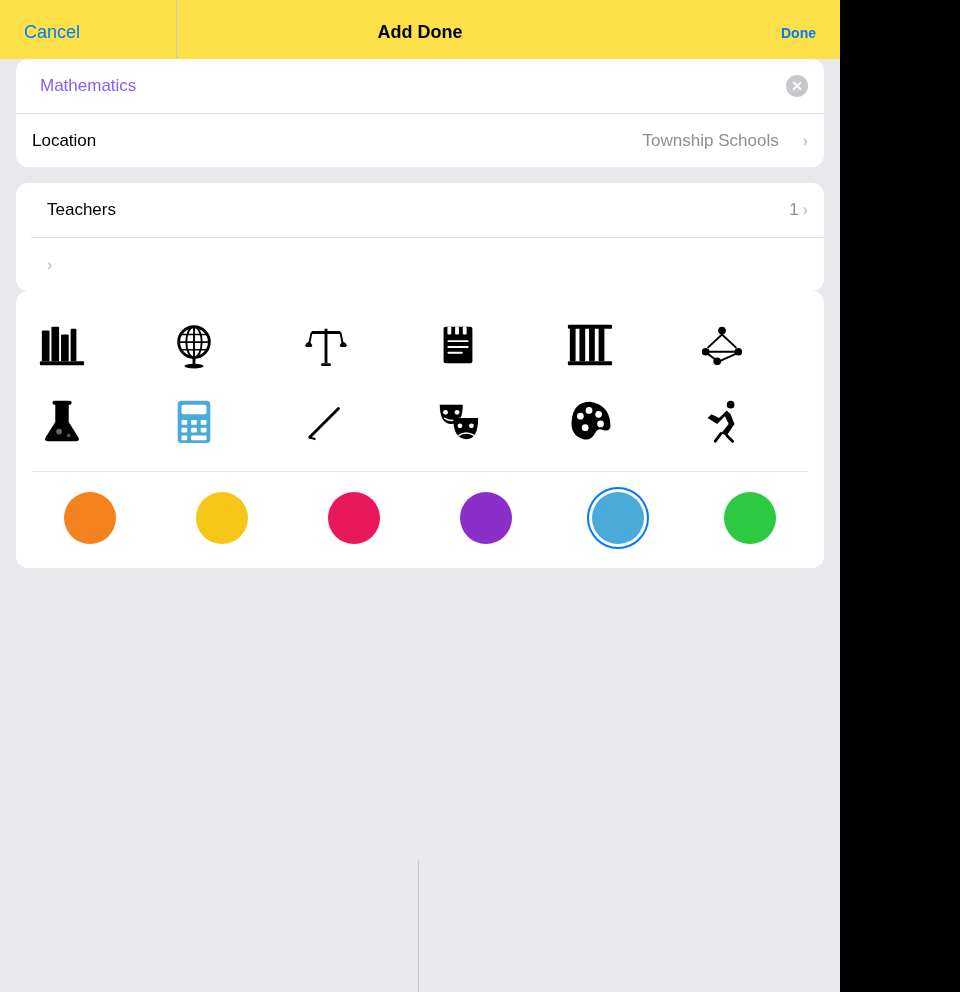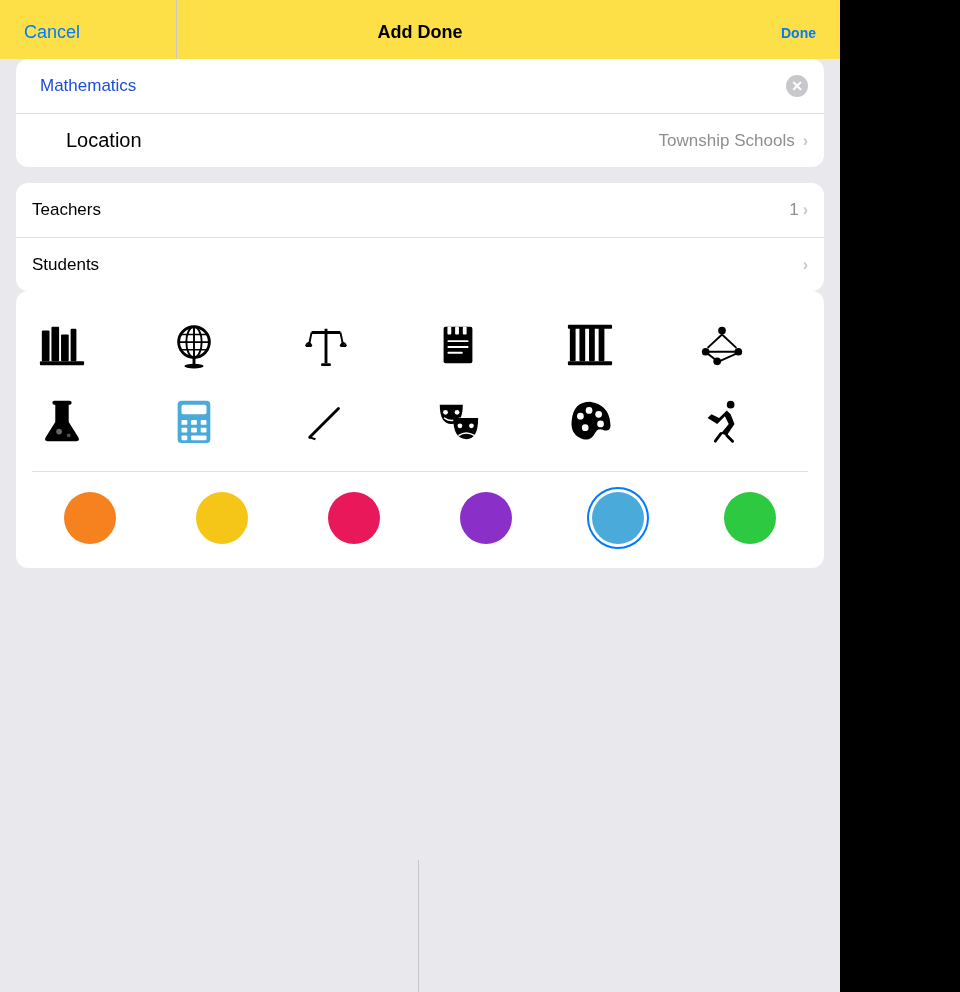--- a/index.html
+++ b/index.html
@@ -84,30 +84,29 @@
       padding: 14px 16px;
       position: relative;
       min-height: 54px;
     }
 
     .form-row + .form-row {
       border-top: 1px solid #e0e0e5;
     }
 
     .form-label {
-      font-size: 20px;
+      font-size: 17px;
       color: #000;
       min-width: 90px;
-      margin-left: 34px;
     }
 
     .form-input {
       flex: 1;
       font-size: 17px;
-      color: #1d4ed8;
+      color: #8b5cf6;
       border: none;
       outline: none;
       background: transparent;
       padding: 0 8px;
     }
 
     .clear-btn {
       width: 22px;
       height: 22px;
       border-radius: 50%;
@@ -131,30 +130,31 @@
 
     .chevron {
       color: #c7c7cc;
       font-size: 16px;
       font-weight: 600;
     }
 
     .location-right {
       display: flex;
       align-items: center;
-      gap: 4px;
+      gap: 20px;
       margin-left: auto;
     }
 
     
     .list-section {
       background: #fff;
       margin: 0 16px 0;
       border-radius: 12px;
       overflow: hidden;
+      padding-left: 15px;
     }
 
     .list-row {
       display: flex;
       align-items: center;
       padding: 14px 16px;
       min-height: 54px;
     }
 
     .list-row + .list-row {
@@ -264,21 +264,20 @@
     </div>
   </div>
 
   <div class="list-section">
     <div class="list-row">
       <span class="list-label">Teachers</span>
       <span class="list-value">1</span>
       <span class="chevron">›</span>
     </div>
     <div class="list-row">
-      <span class="list-label">Students</span>
       <span class="chevron">›</span>
     </div>
   </div>
 
   <div class="picker-section">
     <div class="icon-grid">
 
       <div class="icon-cell">
         <svg viewBox="0 0 50 50" width="48" height="48">
 

